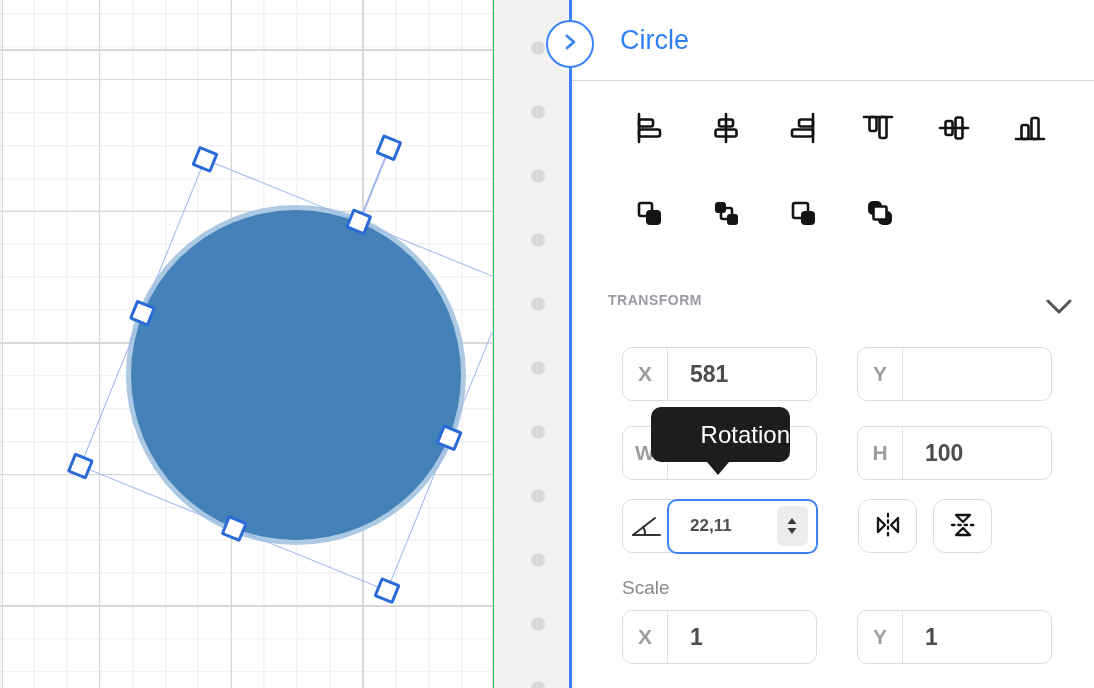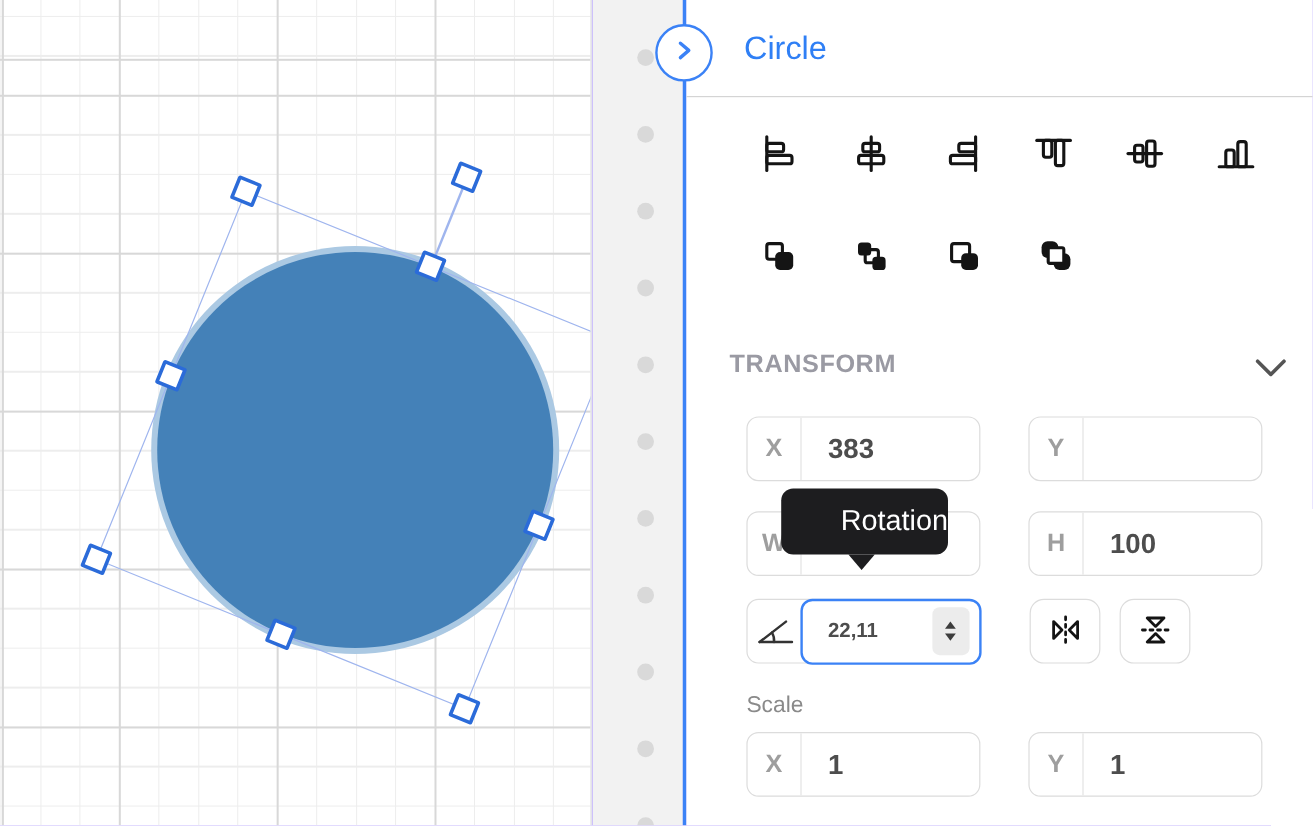--- a/index.html
+++ b/index.html
@@ -1,18 +1,18 @@
 <!DOCTYPE html>
 <html><head>
 <meta charset="utf-8">
 <style>
   * { margin:0; padding:0; box-sizing:border-box; }
   html,body { width:1094px; height:688px; }
   body { font-family:"Liberation Sans", sans-serif; background:#fff; overflow:hidden; }
-  #app { position:relative; width:1094px; height:688px; overflow:hidden; background:#c4b5fd; }
+  #app { position:relative; width:1094px; height:688px; overflow:hidden; background:#22c55e; }
 
   
   #canvas {
     position:absolute; left:0; top:0; width:493px; height:688px; overflow:hidden;
     background-color:#fff;
     background-image:
       repeating-linear-gradient(to right, #d8d8d8 0 1.5px, transparent 1.5px 131.6px),
       repeating-linear-gradient(to bottom, #d8d8d8 0 1.5px, transparent 1.5px 131.6px),
       repeating-linear-gradient(to right, #ededed 0 1px, transparent 1px 32.9px),
       repeating-linear-gradient(to bottom, #ededed 0 1px, transparent 1px 32.9px);
@@ -52,21 +52,21 @@
   
   #panel { position:absolute; left:572px; top:0; width:522px; height:688px; background:#fff; }
   #panel-title { position:absolute; left:48px; top:25px; font-size:27px; font-weight:500; color:#2f7ff5; }
   #panel-divider { position:absolute; left:0; right:0; top:80px; height:1px; background:#d4d4d4; }
 
   .icon-row { position:absolute; display:flex; }
   #align-row { left:61px; top:112px; gap:42px; }
   #layer-row { left:60px; top:197px; gap:43px; }
   .tool-btn { width:34px; height:34px; display:flex; align-items:center; justify-content:center; cursor:pointer; background:none; border:none; }
 
-  #transform-header { position:absolute; left:36px; top:292px; font-size:21px; font-weight:700; color:#9a9aa3; letter-spacing:.5px; }
+  #transform-header { position:absolute; left:36px; top:292px; font-size:14px; font-weight:700; color:#9a9aa3; letter-spacing:.5px; }
   #transform-collapse { position:absolute; right:22px; top:299px; cursor:pointer; }
 
   .field {
     position:absolute; width:195px; height:54px; background:#fff;
     border:1.5px solid #dcdcdc; border-radius:10px; display:flex; overflow:hidden;
   }
   .field .lab {
     width:45px; flex:0 0 45px; display:flex; align-items:center; justify-content:center;
     border-right:1.5px solid #e3e3e3; color:#9e9e9e; font-weight:600; font-size:21px;
   }
@@ -256,21 +256,21 @@
 
     <div id="transform-header">TRANSFORM</div>
     <div id="transform-collapse">
       <svg width="26" height="16" viewBox="0 0 26 16">
           <path d="M2 2 L13 13 L24 2" fill="none" stroke="#555" stroke-width="3" stroke-linecap="round" stroke-linejoin="round"></path>
         </svg>
     </div>
 
     <div class="field col1 row1">
       <div class="lab">X</div>
-      <div class="val">383</div>
+      <div class="val">581</div>
     </div>
     <div class="field col2 row1">
       <div class="lab">Y</div>
     </div>
 
     <div class="field col1 row2">
       <div class="lab">W</div>
       <div class="val">100</div>
     </div>
     <div class="field col2 row2">

